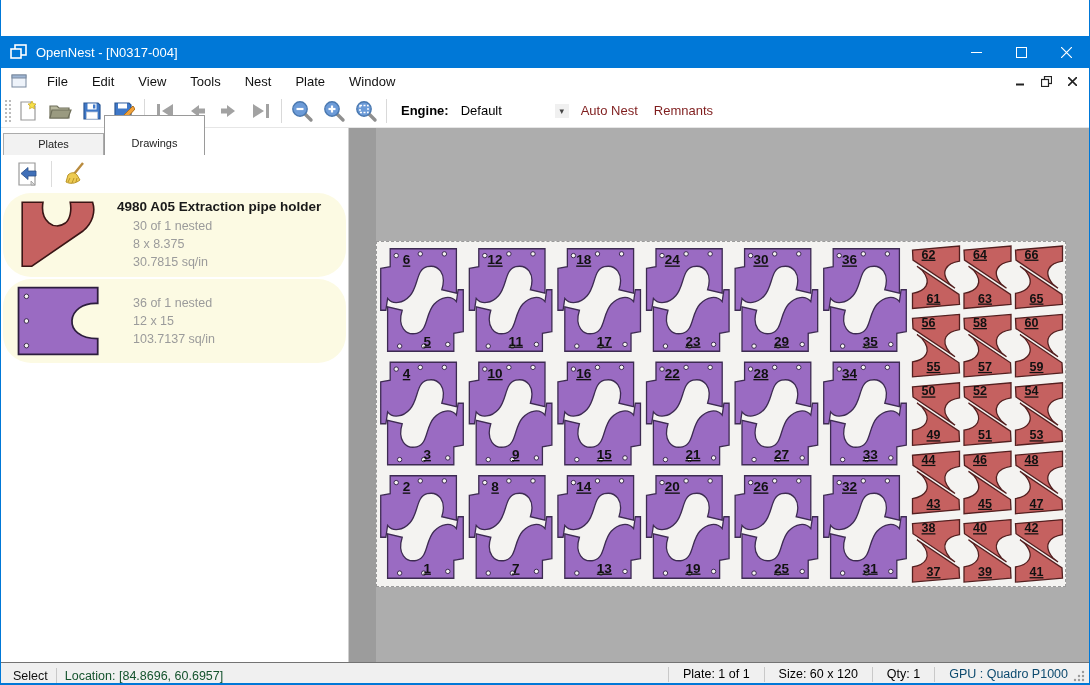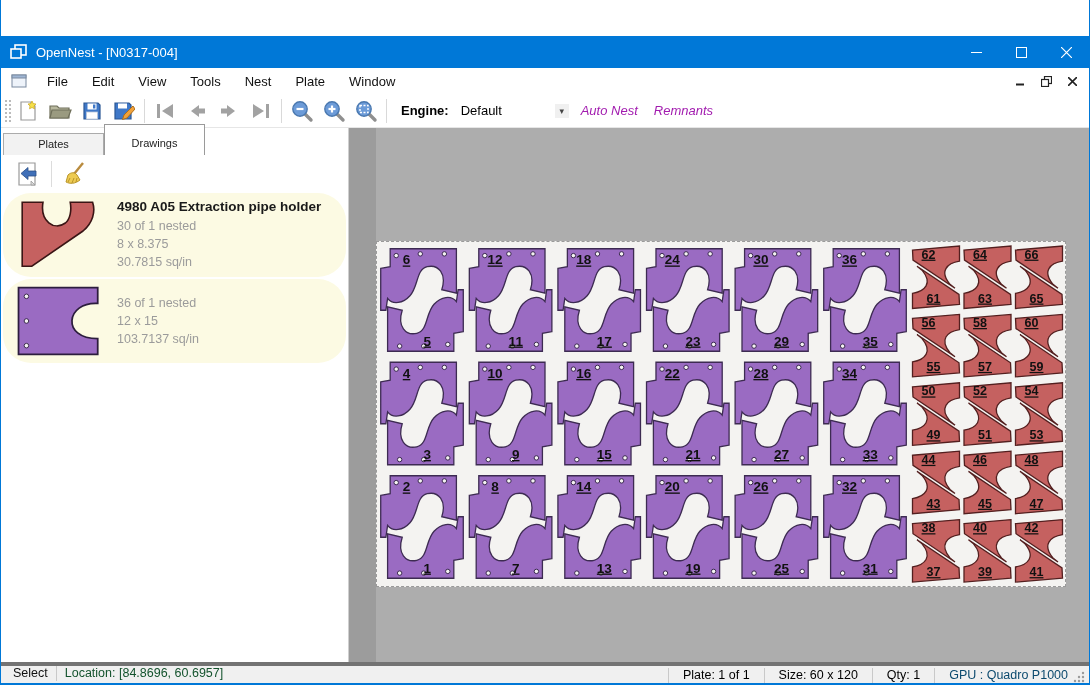--- a/index.html
+++ b/index.html
@@ -22,43 +22,43 @@
   .toolbar { height:34px; background:#fff; display:flex; align-items:center; border-bottom:1px solid #e6e6e6; flex:0 0 auto; }
   .grip { width:8px; height:24px; margin-left:3px;
           background-image:radial-gradient(circle, #bbb 1px, transparent 1.2px); background-size:4px 4px; }
   .tool-btn { width:32px; height:28px; display:flex; align-items:center; justify-content:center; }
   .tool-sep { width:1px; height:24px; background:#d9d9d9; margin:0 4px; }
   .engine-label { font-size:13px; font-weight:bold; margin:0 6px 0 10px; }
   .engine-combo { width:118px; height:22px; display:flex; align-items:center; font-size:13px;
                   padding-left:6px; position:relative; }
   .engine-combo .chev { position:absolute; right:4px; top:4px; width:14px; height:14px; background:#f0f0f0;
                         display:flex; align-items:center; justify-content:center; font-size:9px; color:#444; }
-  .text-btn { font-size:13px; padding:5px 8px; color:#a21caf;font-style:italic; }
+  .text-btn { font-size:13px; padding:5px 8px; color:#7f1d1d; }
   
   .body { flex:1; display:flex; min-height:0; }
   .left-panel { width:348px; background:#fff; border-right:1px solid #cfcfcf; display:flex; flex-direction:column; }
   .tabstrip { height:27px; display:flex; align-items:flex-end; padding-left:2px; }
   .tab { width:101px; text-align:center; font-size:11px; padding:4px 0 5px 0;
          border:1px solid #ababab; border-bottom:none; background:#f2f2f2; color:#222; }
-  .tab.active { background:#fff; padding:12px 0 6px 0; position:relative; z-index:2; border-color:#9a9a9a;margin-top:24px; }
+  .tab.active { background:#fff; padding:21px 0 6px 0; position:relative; z-index:2; border-color:#9a9a9a;margin-top:24px; }
   .panel-toolbar { height:38px; display:flex; align-items:center; padding-left:10px; }
   .panel-btn { width:34px; height:30px; display:flex; align-items:center; justify-content:center; }
   .panel-sep { width:1px; height:26px; background:#dcdcdc; margin:0 6px; }
   .draw-list { flex:1; overflow:hidden; }
   .draw-item { display:flex; align-items:center; height:84px; margin:0 2px 2px 2px; padding:4px 6px;border-radius:28px; }
   .thumb-box { width:100px; display:flex; align-items:center; justify-content:center; flex:0 0 auto; }
   .draw-info { flex:1; padding-left:8px; }
   .draw-title { font-size:13.5px; font-weight:bold; color:#1a1a1a; margin-bottom:3px; }
-  .draw-sub { font-size:12.5px; color:#9b9b9b; line-height:18px; }
+  .draw-sub { font-size:12.5px; color:#9b9b9b; line-height:18px;margin-left:16px; }
   
   .canvas { flex:1; position:relative; overflow:hidden; }
   .canvas-strip { position:absolute; left:0; top:0; bottom:0; width:27px; }
   .plate { position:absolute; left:27px; top:113px; width:690px; height:346px; border:1px dashed #9a9a9a; }
   
-  .statusbar { height:21px; background:#f0f0f0; border-top:4px solid #737373; display:flex; align-items:flex-start;
+  .statusbar { height:21px; background:#f0f0f0; border-top:1px solid #737373; display:flex; align-items:flex-end;
                font-size:12.5px; flex:0 0 auto; }
   .sb-sep { width:1px; height:15px; background:#c9c9c9; margin:0 8px; }
   .sb-mode { padding-left:12px; color:#111; }
   .sb-loc { color:#14532d; }
   .sb-right { margin-left:auto; display:flex; align-items:center; }
   .sb-cell { color:#000000; padding:0 6px; }
   .sb-grip { width:14px; height:14px; margin:4px 3px 0 2px; }
   .bottom-edge { height:2px; background:#0078d7; flex:0 0 auto; }
 </style>
 </head>

